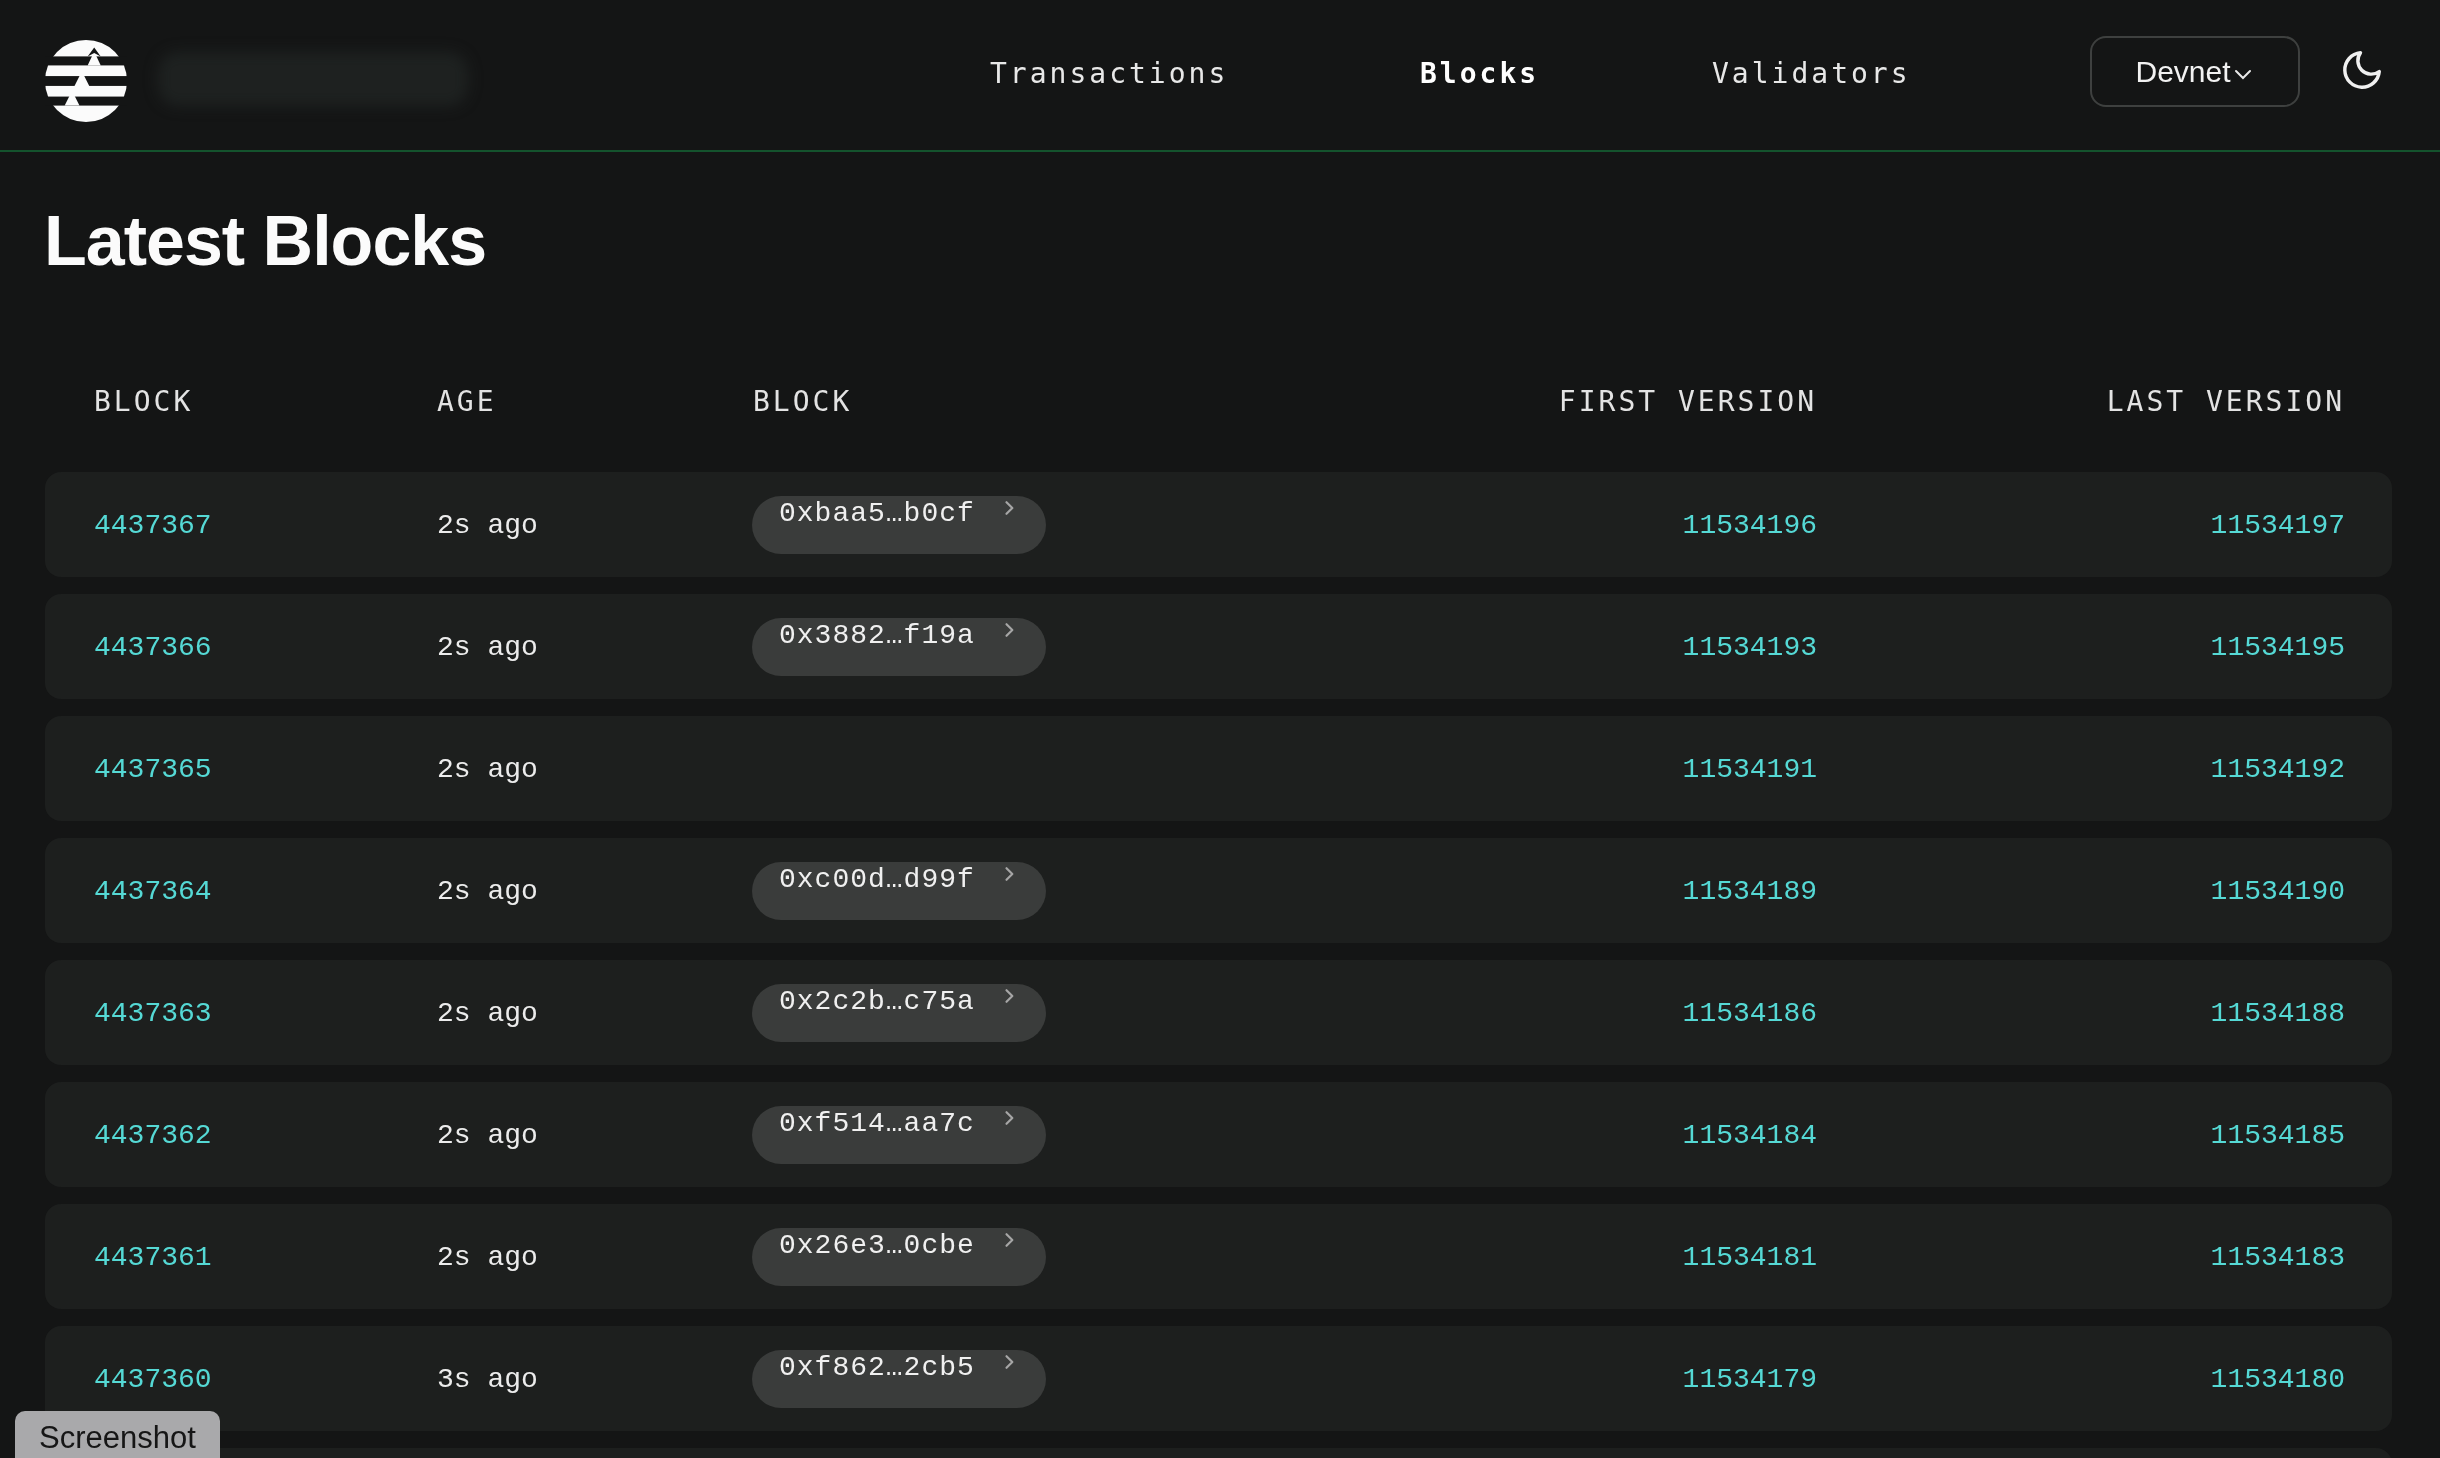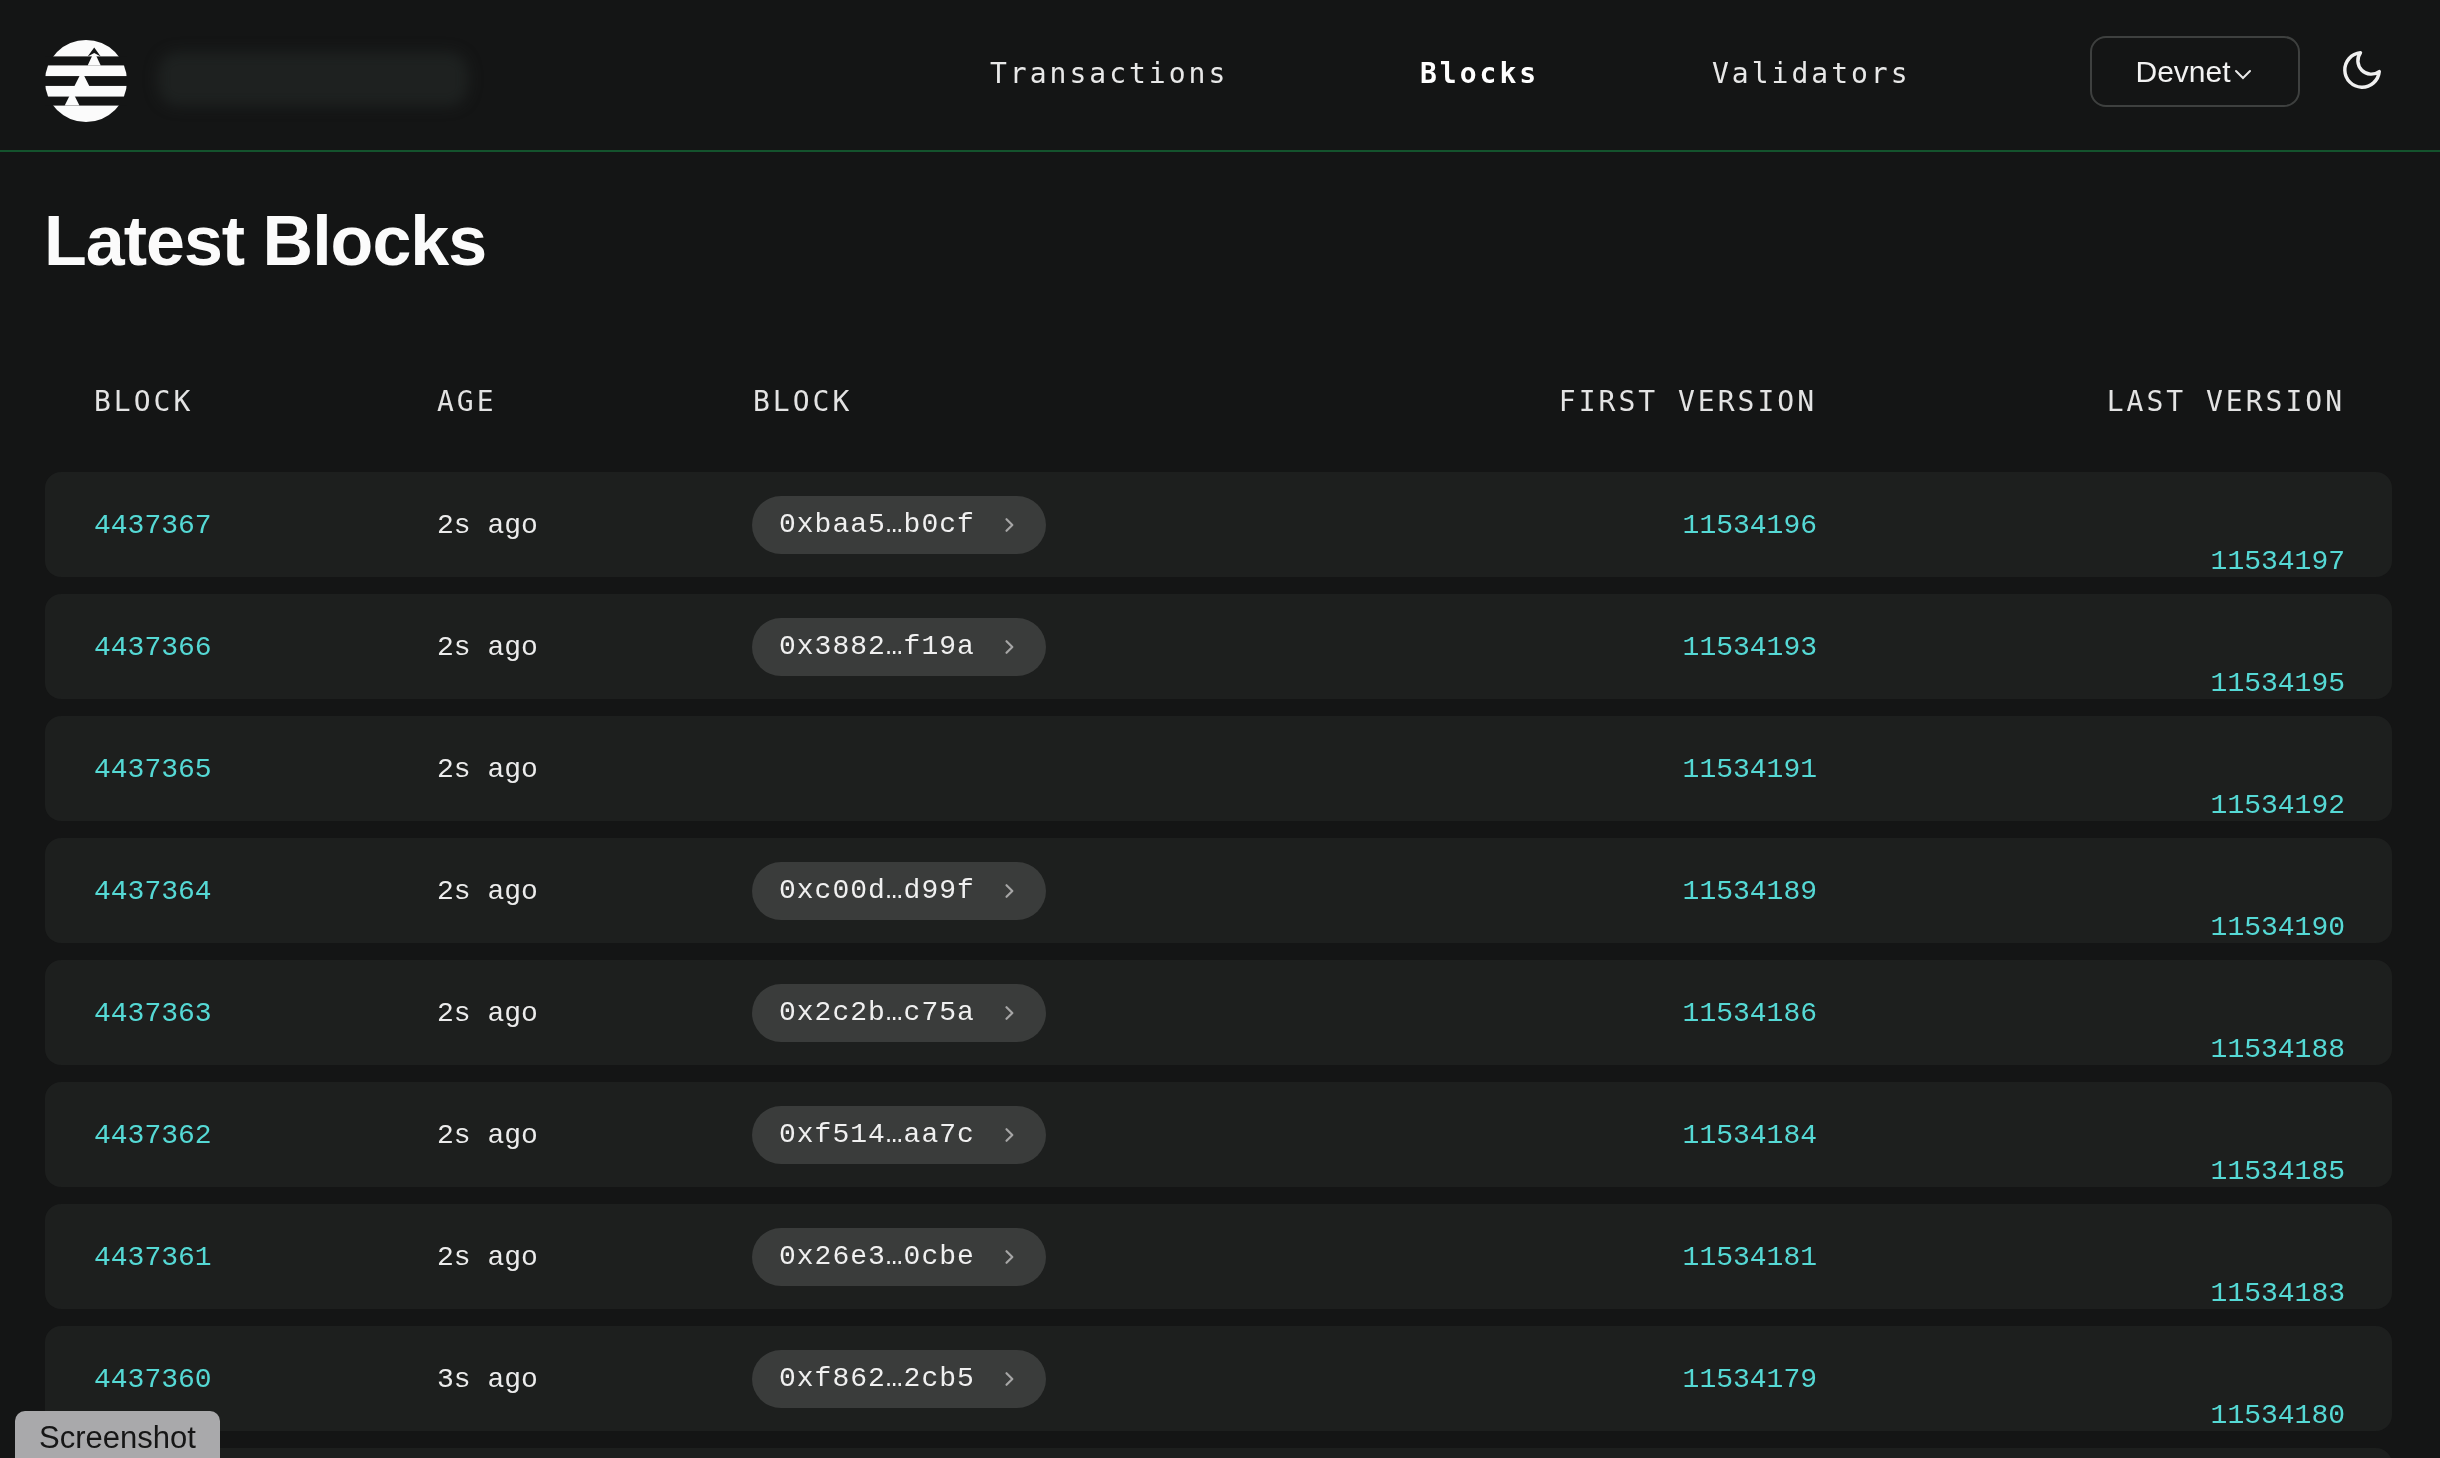--- a/index.html
+++ b/index.html
@@ -72,25 +72,25 @@
   .row {
     position:relative; width:2347px; height:105px; margin-bottom:17px;
     background:#1d1f1e; border-radius:16px; cursor:pointer;font-family:Liberation Mono, monospace;
   }
   .row.partial { cursor:default; }
   .cell { position:absolute; top:50%; transform:translateY(-50%); font-size:28px; white-space:nowrap; }
   .cell-block { left:49px; color:#55d9d5; }
   .cell-age { left:392px; color:#ececec; }
   .cell-hash { left:707px; }
   .cell-first { right:575px; color:#55d9d5; text-align:right; }
-  .cell-last { right:47px; color:#55d9d5; text-align:right;margin-top:36px; }
+  .cell-last { right:47px; color:#55d9d5; text-align:right; }
 
   .hash-chip {
-    display:inline-flex; align-items:center; gap:24px;
-    height:58px; padding:10px 27px; border-radius:29px; background:#3a3c3b;
+    display:inline-flex; gap:24px;
+    height:58px; padding:2px 27px; border-radius:29px; background:#3a3c3b;
     cursor:pointer;
   }
   .hash-chip .hash-label { font-size:28px; letter-spacing:1px; color:#f0f0f0; }
   .hash-chip svg { width:20px; height:20px; }
 
   
   .screenshot-badge {
     position:absolute; left:15px; top:1411px; height:60px;
     background:#a9a9ab; border-radius:10px 10px 0 0;
     padding:0 24px; display:flex; align-items:flex-start;

